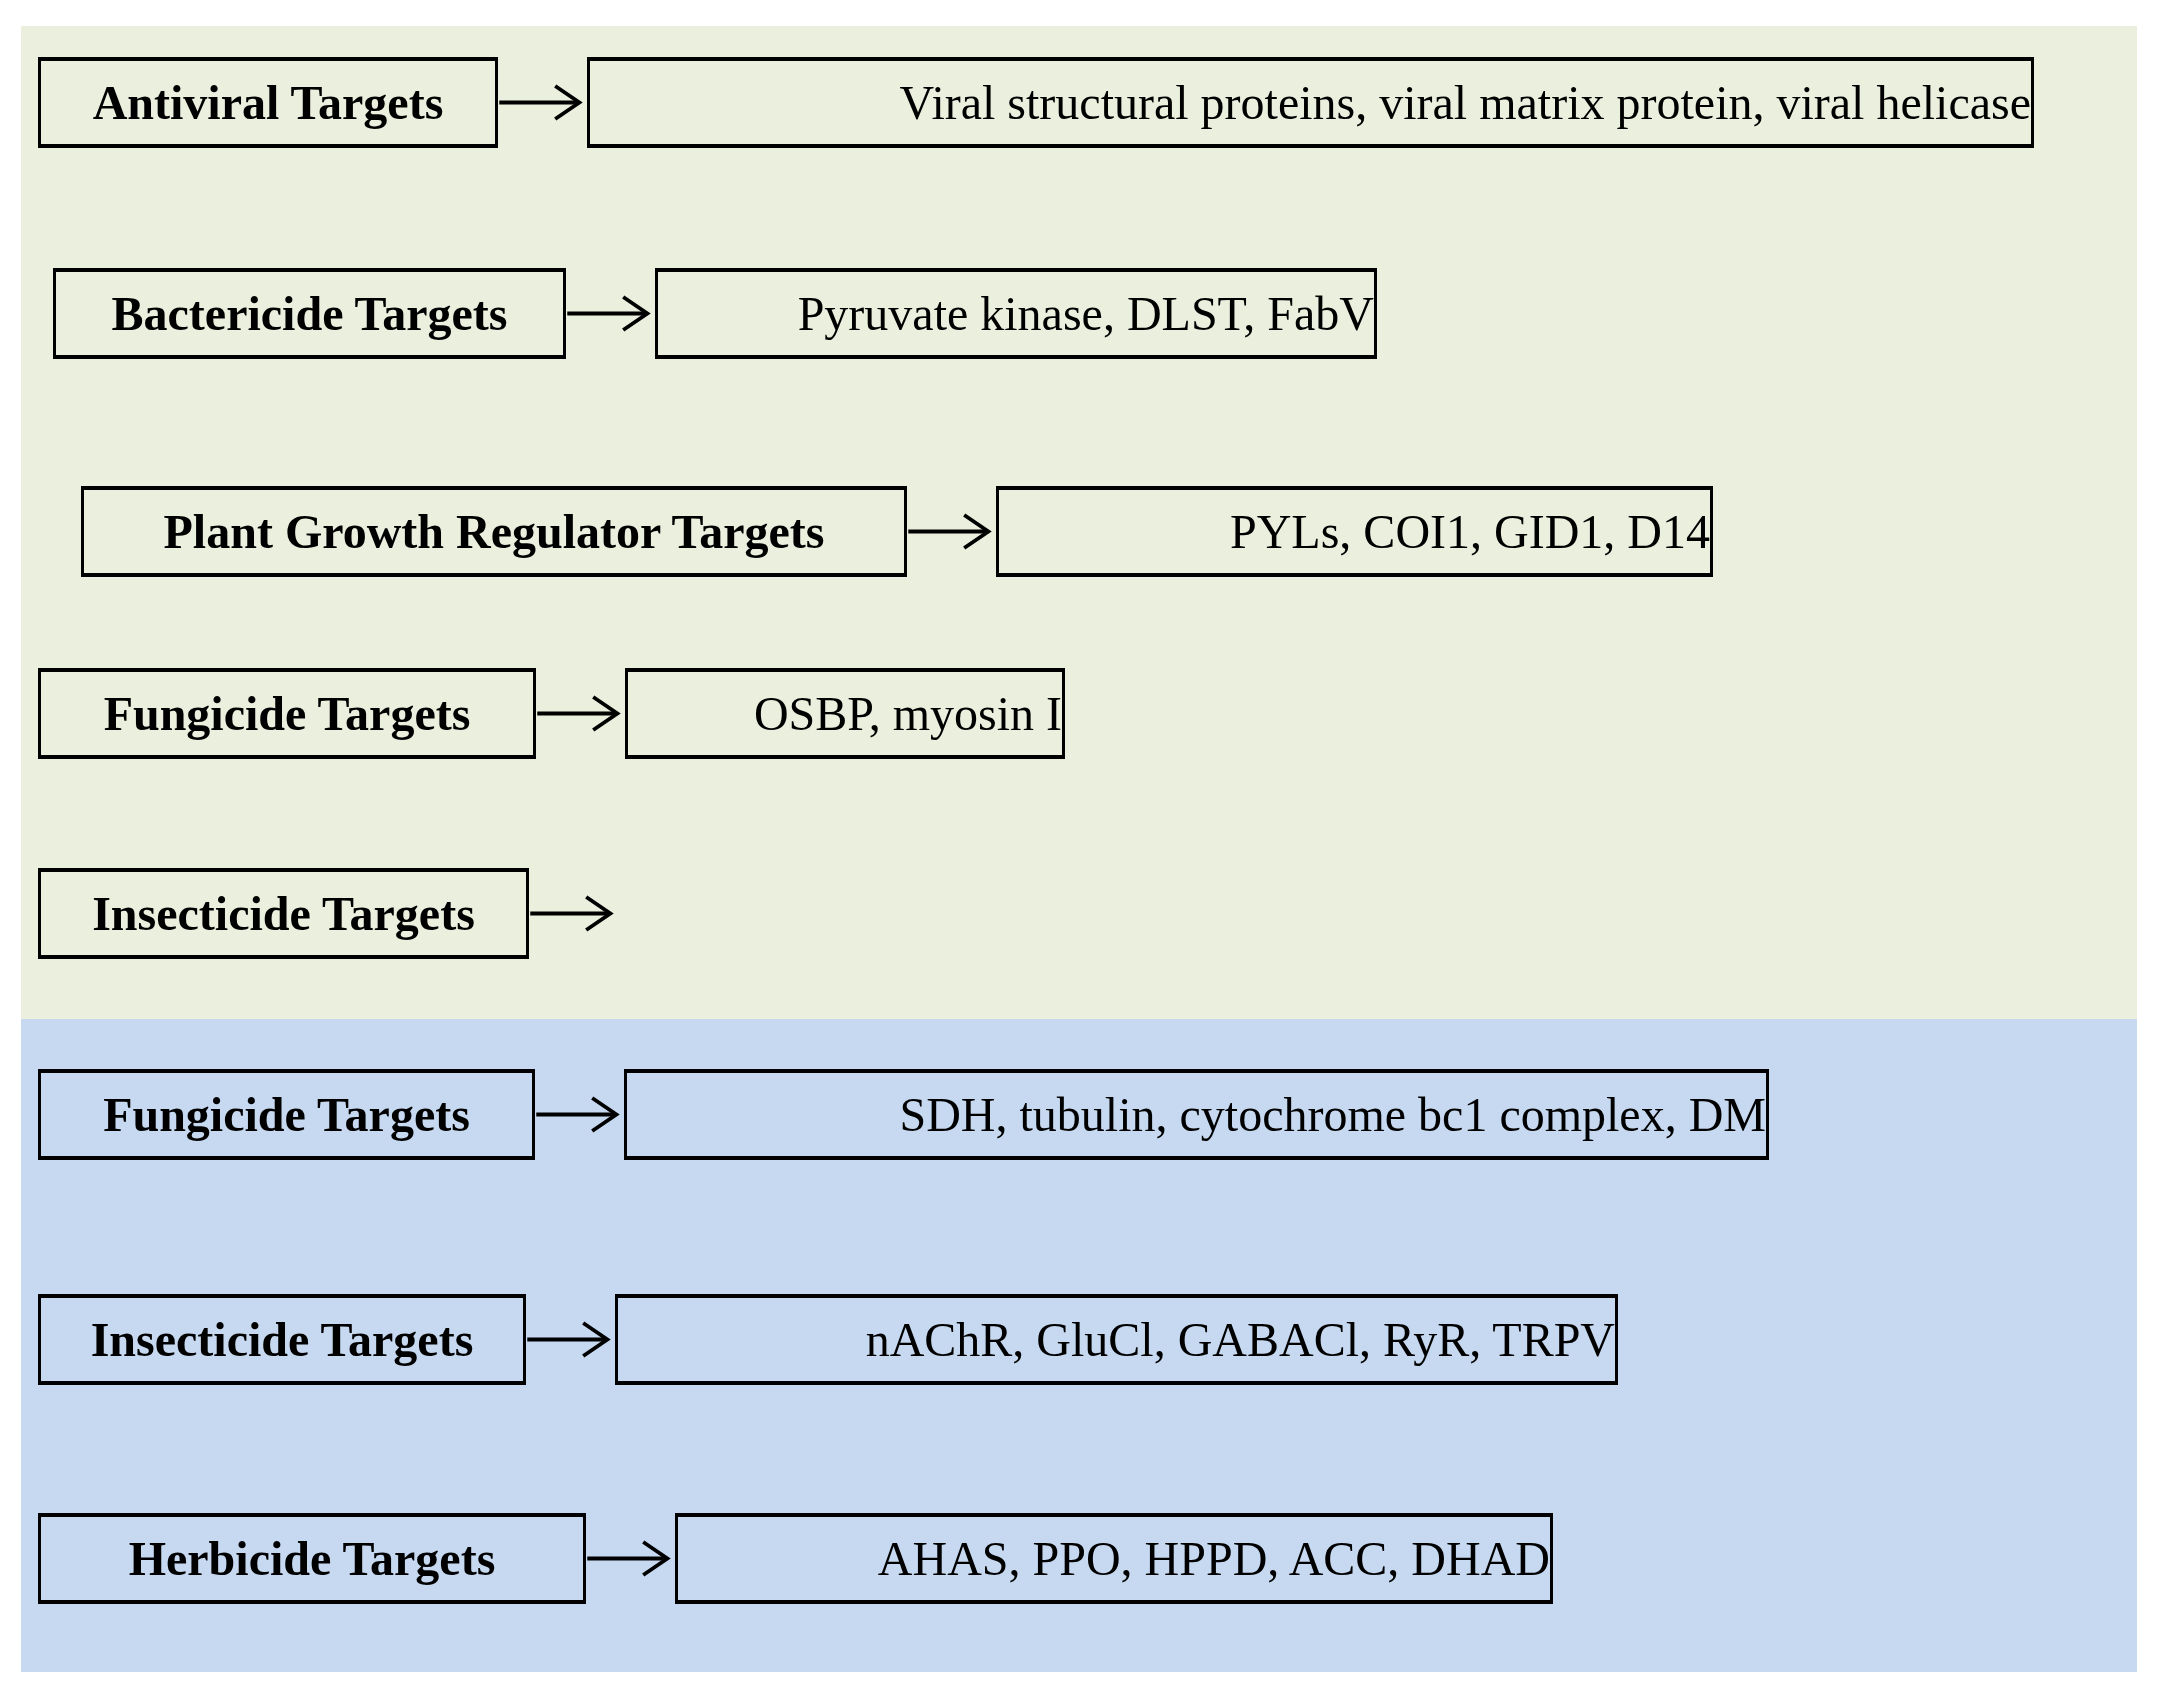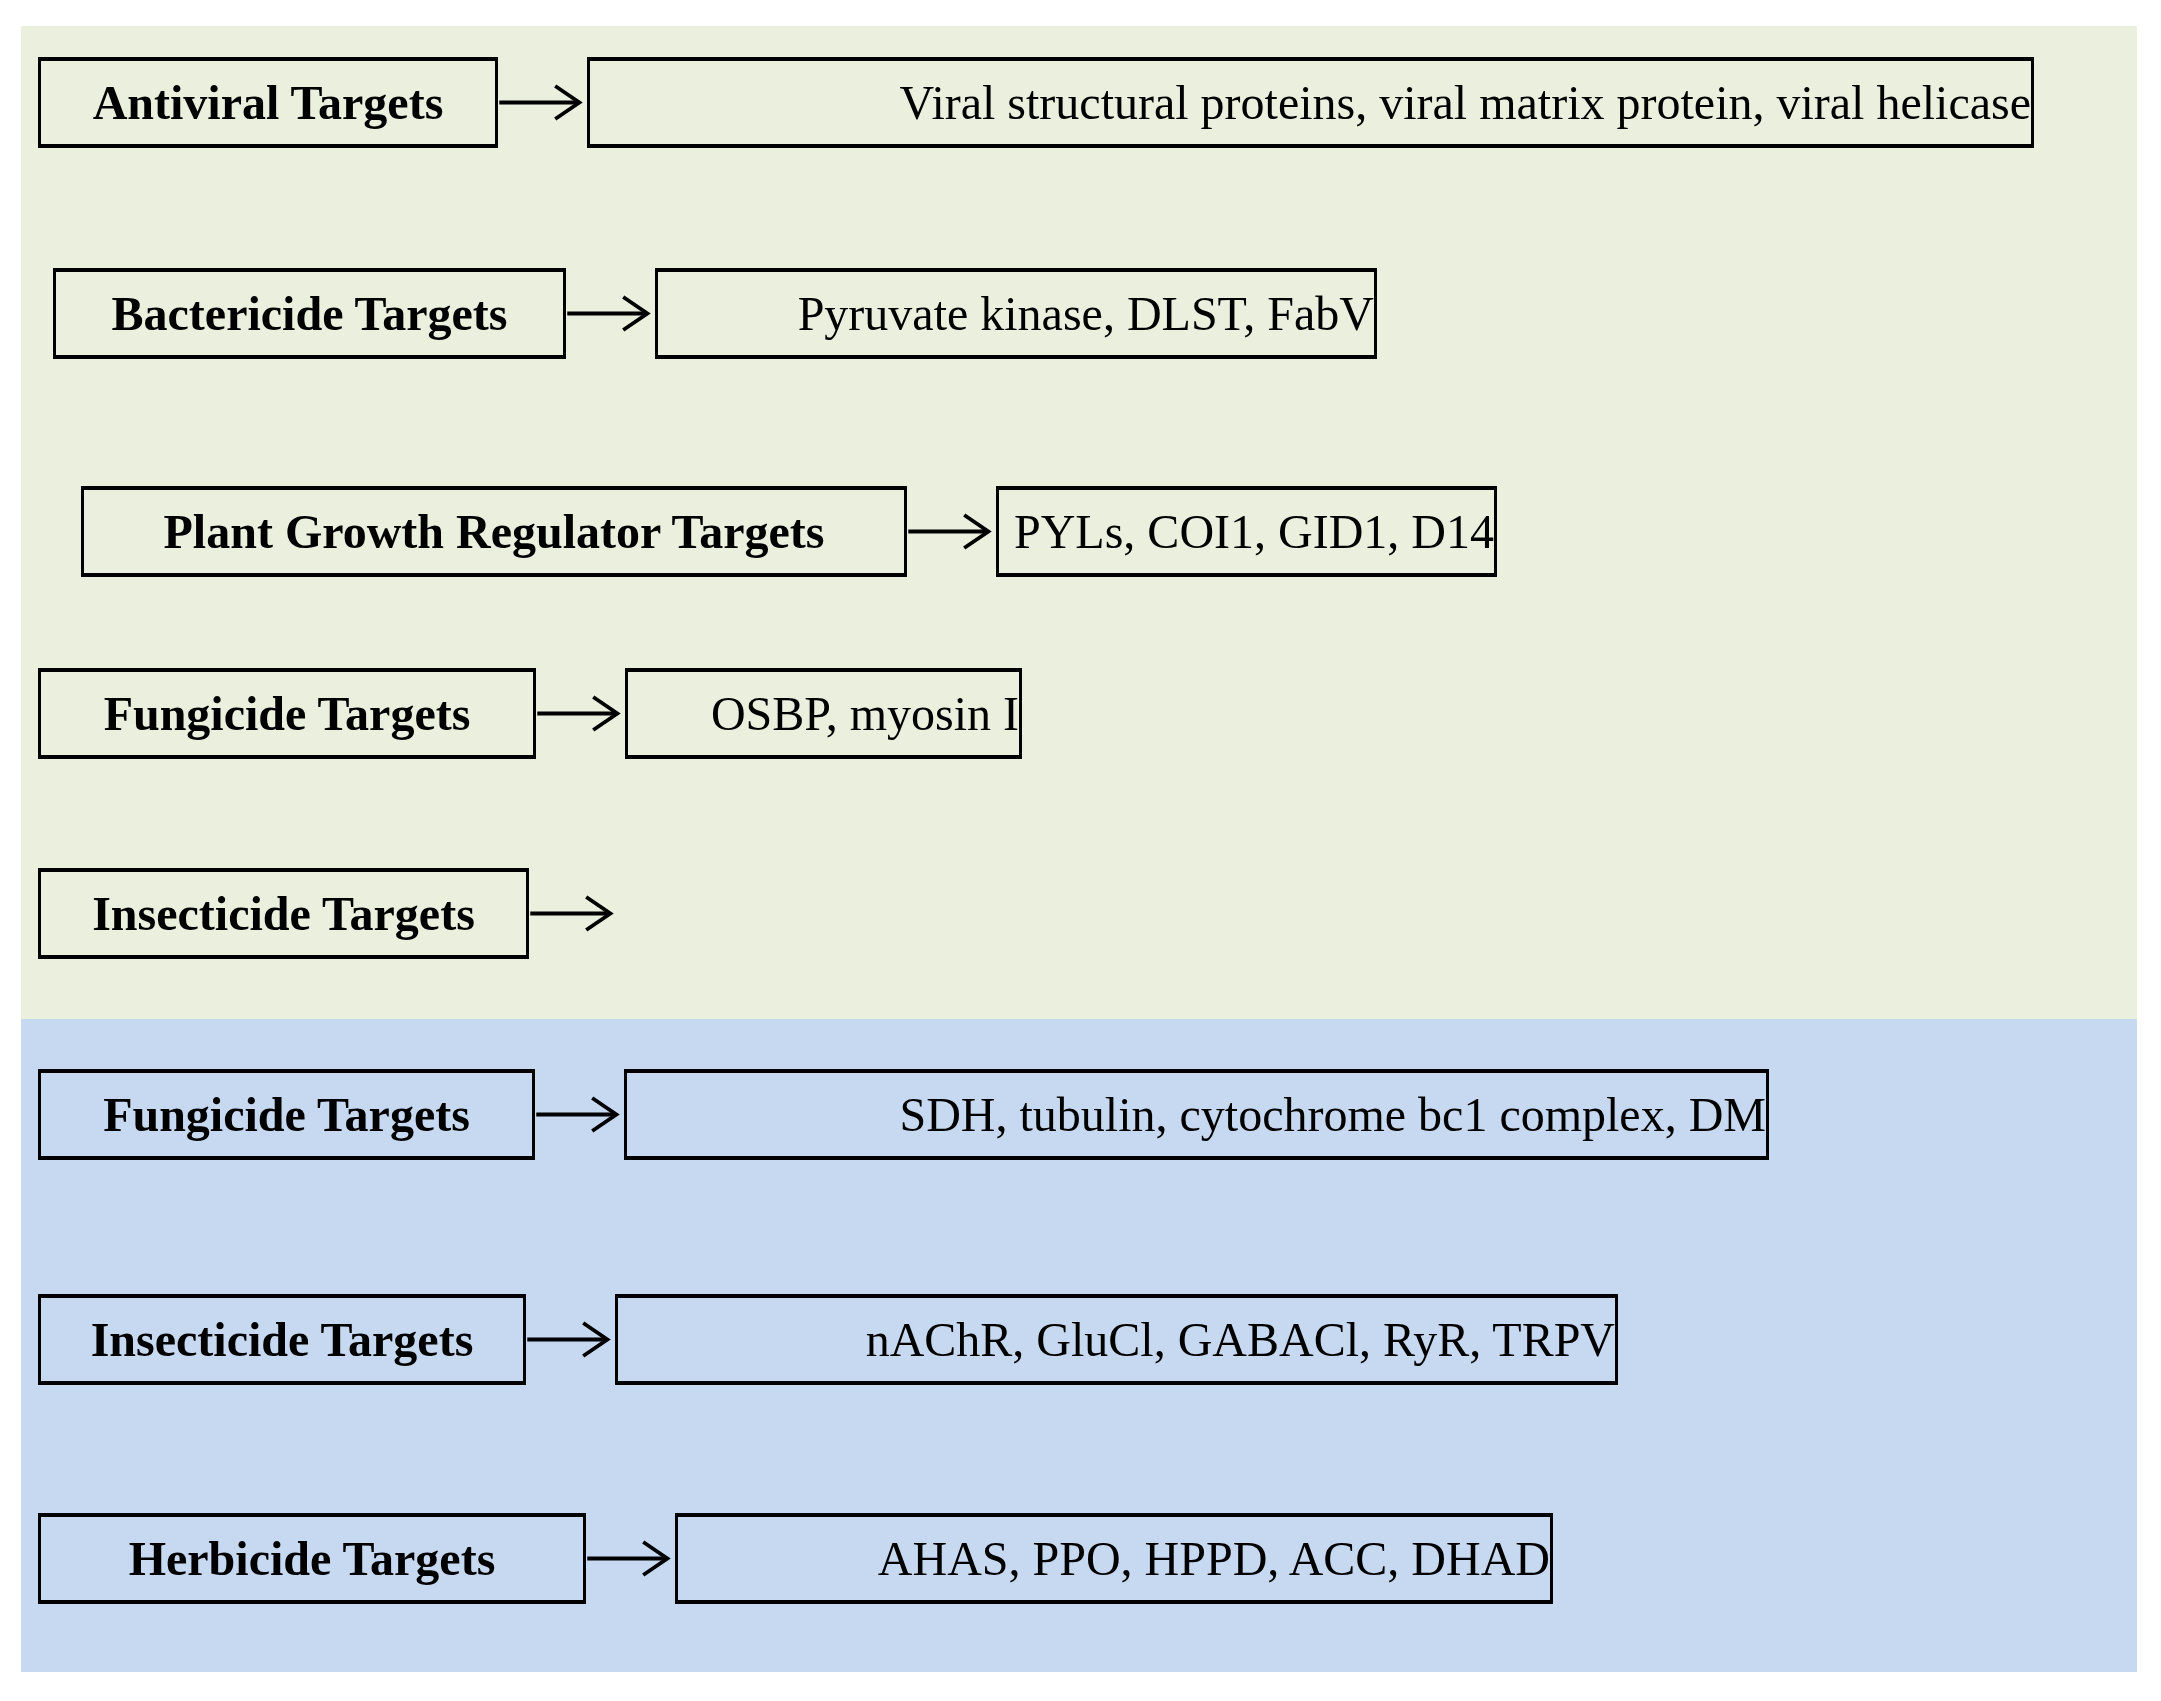--- a/index.html
+++ b/index.html
@@ -45,22 +45,22 @@
     line-height: 1;
     flex-shrink: 0;
   }
   .label-box { justify-content: center; font-weight: bold; text-align: center; }
   .target-box { justify-content: flex-end; padding-left: 25.5px; }
 
   .arrow { flex-shrink: 0; display: block; }
 
   .r1 .label-box { width: 460px; }  .r1 .target-box { width: 1447px; }
   .r2 .label-box { width: 513px; }  .r2 .target-box { width: 722px; }
-  .r3 .label-box { width: 826px; margin-left: 43px; } .r3 .target-box { width: 501px; }
-  .r4 .label-box { width: 498px; }  .r4 .target-box { width: 397px; }
+  .r3 .label-box { width: 826px; margin-left: 43px; } .r3 .target-box { width: 717px; }
+  .r4 .label-box { width: 498px; }  .r4 .target-box { width: 440px; }
   .r5 .label-box { width: 491px; }  .r5 .target-box { width: 282px; }
   .r6 .label-box { width: 497px; }  .r6 .target-box { width: 1145px; }
   .r7 .label-box { width: 488px; }  .r7 .target-box { width: 1003px; }
   .r8 .label-box { width: 548px; }  .r8 .target-box { width: 878px; }
 </style>
 </head>
 <body>
 
 <div class="canvas">
 

